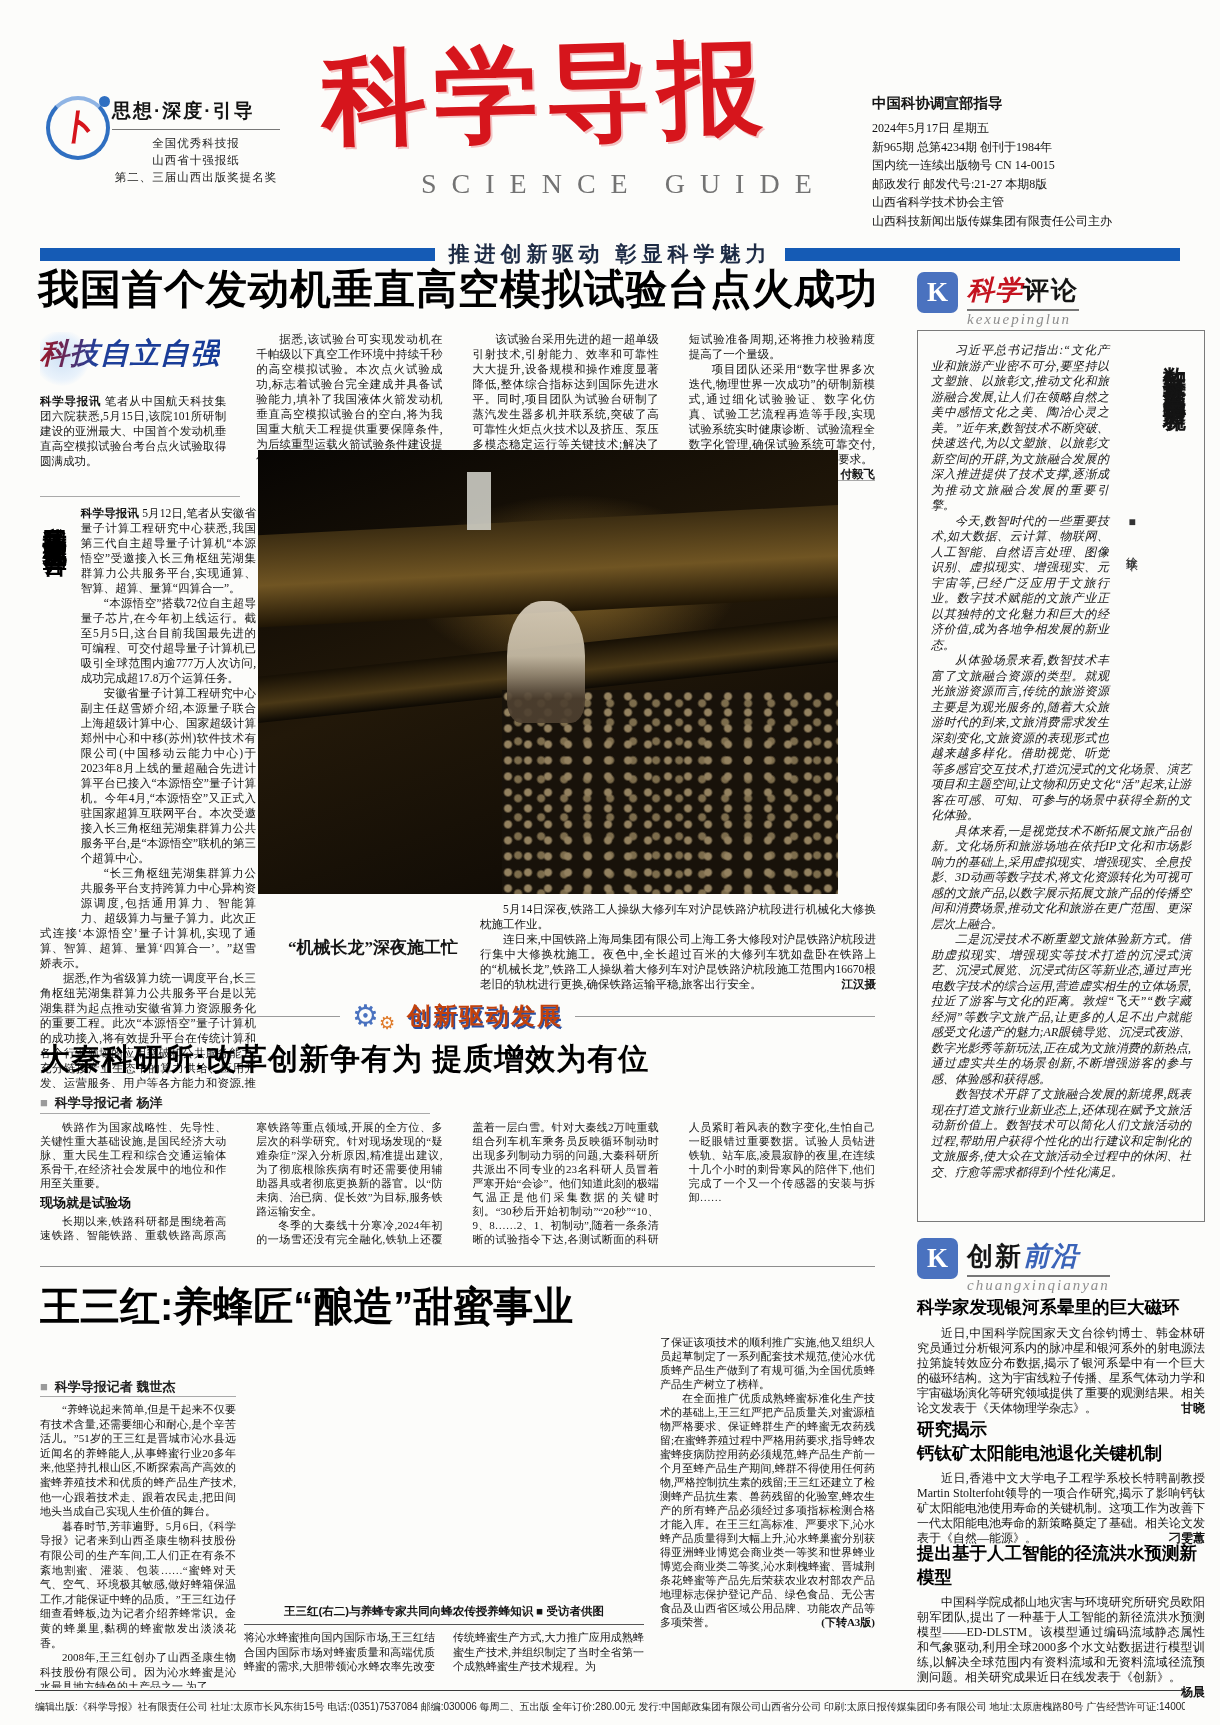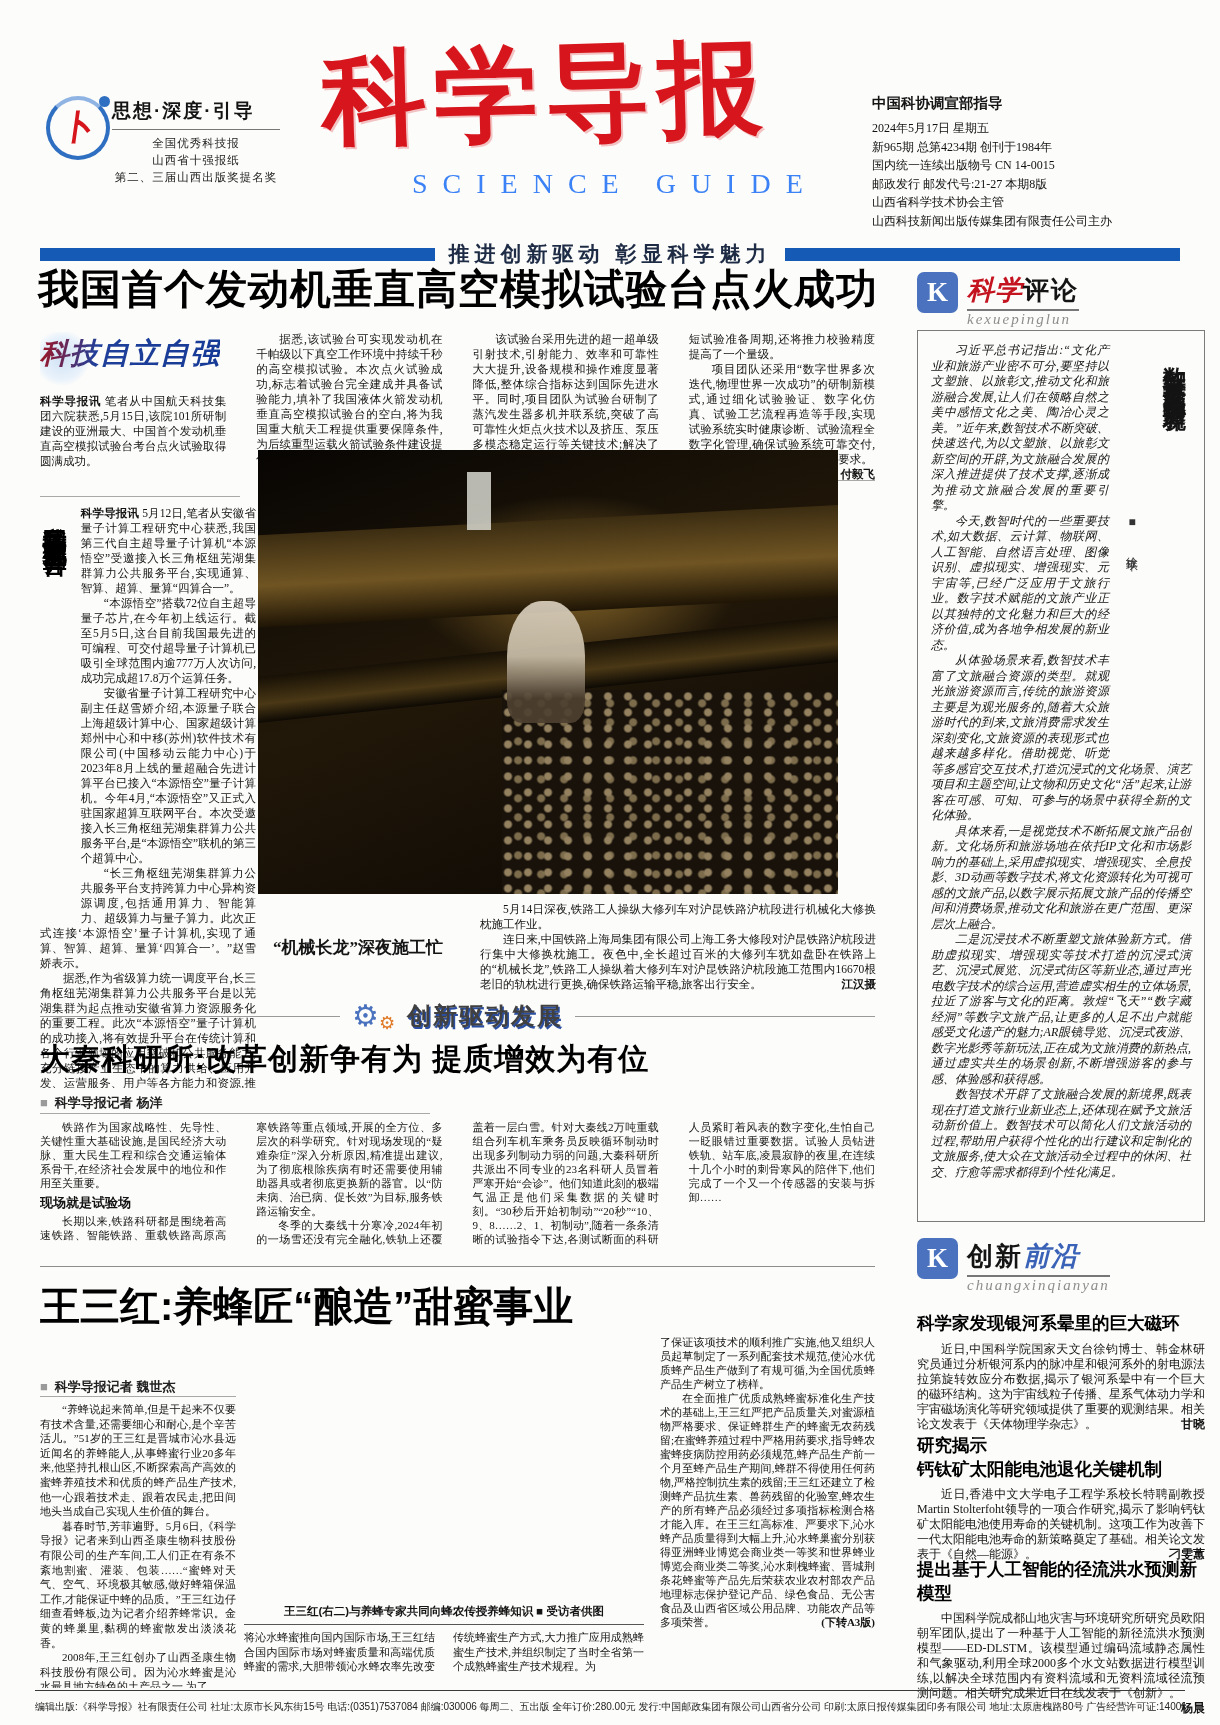--- a/index.html
+++ b/index.html
@@ -9,21 +9,21 @@
   .hrline{height:1px;background:#a9a9a9;}
   
   .brand-ring{width:56px;height:56px;border:4px solid #2f6fc1;border-radius:50%;
       border-top-color:#8fb4e4;position:relative;display:flex;align-items:center;justify-content:center;}
   .brand-glyph{color:#d6151c;font:900 34px "Liberation Serif",serif;transform:skewX(-8deg);}
   .brand-dot{position:absolute;right:-4px;top:-4px;width:11px;height:11px;border-radius:50%;background:#2f6fc1;}
   .tagline-main{font:700 19px "Liberation Sans",sans-serif;letter-spacing:2px;border-bottom:1px solid #777;padding-bottom:5px;}
   .tagline-sub{font:11.5px/17px "Liberation Sans",sans-serif;letter-spacing:1px;text-align:center;color:#222;}
   .mast-title{font:900 104px/1 "Liberation Serif",serif;color:#d6151c;letter-spacing:8px;
       transform:rotate(-1.5deg);text-shadow:2px 2px 0 rgba(214,21,28,.25);}
-  .mast-en{font:28px "Liberation Serif",serif;color:#3b82f6;letter-spacing:15px;}
+  .mast-en{font:28px "Liberation Serif",serif;color:#737373;letter-spacing:15px;margin-left:9px;}
   .pub-head{font:700 14.5px "Liberation Sans",sans-serif;margin-bottom:6px;}
   .pub-line{font:12px/18.5px "Liberation Serif",serif;color:#111;}
   .slogan-row{display:flex;align-items:center;gap:14px;}
   .slogan-bar{flex:1;height:13px;background:#155bb5;}
   .slogan-text{font:700 21px "Liberation Sans",sans-serif;color:#1d2b45;letter-spacing:5px;white-space:nowrap;}
   
   .lead-headline{font:900 41px/1.15 "Liberation Sans",sans-serif;letter-spacing:1px;color:#000;}
   .bodytext{font-size:11.5px;line-height:15px;text-align:justify;}
   .bodytext p{margin:0;text-indent:2em;}
   .bodytext p.noind{text-indent:0;}
@@ -48,27 +48,27 @@
   .rp-bar2{position:absolute;left:-10px;top:196px;width:105%;height:46px;transform:rotate(-6deg);
       background:linear-gradient(180deg,#171005,#4a3816 60%,#0d0903);}
   .rp-ballast{position:absolute;right:0;bottom:0;width:58%;height:46%;
       background:radial-gradient(circle at 30% 40%,#93815f 3px,rgba(0,0,0,0) 5px),
                  radial-gradient(circle at 70% 70%,#7c6c4c 3px,rgba(0,0,0,0) 5px),#18120a;
       background-size:20px 16px,23px 19px;}
   .rp-worker{position:absolute;left:43%;top:34%;width:78px;height:122px;border-radius:45% 45% 18% 18%;
       background:linear-gradient(180deg,#d9cfbd 0%,#cabfa9 45%,#4e4030 80%);opacity:.92;}
   .rp-sign{position:absolute;left:36%;top:5%;width:24px;height:58px;background:#d8d8d0;opacity:.85;}
   .cap-row{display:flex;gap:22px;align-items:center;}
-  .cap-title{width:200px;font:700 17px "Liberation Serif",serif;text-align:center;flex:none;}
+  .cap-title{width:200px;font:700 17px "Liberation Serif",serif;text-align:right;flex:none;}
   .bee-cap{font:700 11.5px "Liberation Sans",sans-serif;text-align:center;border-bottom:1px solid #555;padding-bottom:5px;}
   .cols2{column-count:2;column-gap:18px;overflow:hidden;}
   
   .drive-banner{display:flex;align-items:center;gap:12px;}
   .thinline{flex:1;height:1px;background:#9a9a9a;}
-  .drive-text{font:900 24px "Liberation Sans",sans-serif;color:#404040;letter-spacing:2px;
+  .drive-text{font:900 24px "Liberation Sans",sans-serif;color:#c2410c;letter-spacing:2px;
       text-shadow:1.5px 1.5px 0 #2a4fa2;white-space:nowrap;}
   .gear-a{font-size:30px;color:#4a72bf;line-height:1;}
   .gear-b{font-size:18px;color:#e07b2a;line-height:1;margin-left:-12px;margin-top:14px;}
   .byline{font:700 13px "Liberation Sans",sans-serif;color:#222;}
   .byline .sq{color:#9a9a9a;margin-right:7px;}
   .mid-headline{font:900 30px/1.1 "Liberation Sans",sans-serif;letter-spacing:1px;color:#000;}
   .wang-headline{font:900 40px/1.1 "Liberation Sans",sans-serif;color:#000;}
   
   .sec-head{display:flex;align-items:flex-start;gap:9px;}
   .k-logo{width:41px;height:41px;border-radius:7px;background:#4a72bf;color:#fff;flex:none;
@@ -78,21 +78,21 @@
   .sec-plain{font:700 26px "Liberation Sans",sans-serif;letter-spacing:2px;}
   .sec-pinyin{font:italic 15px "Liberation Serif",serif;color:#8d8d8d;letter-spacing:2px;}
   .cmt-box{border:1px solid #7a7a7a;padding:12px 13px;overflow:hidden;}
   .cmt-text{font:italic 12px/15.5px "Liberation Serif",serif;text-align:justify;}
   .cmt-text p{margin:0;text-indent:2em;}
   .c-float{float:right;width:72px;height:396px;position:relative;margin:2px 0 8px 10px;}
   .c-vtitle{position:absolute;right:0;top:4px;writing-mode:vertical-rl;text-orientation:upright;
       font:900 23px "Liberation Sans",sans-serif;letter-spacing:3px;font-style:normal;}
   .c-vauthor{position:absolute;left:4px;top:170px;writing-mode:vertical-rl;text-orientation:upright;
       font:12px "Liberation Sans",sans-serif;font-style:normal;color:#333;letter-spacing:2px;}
-  .fr-title{font:700 17.5px/1.35 "Liberation Sans",sans-serif;color:#000;margin-top:16px;}
+  .fr-title{font:700 17.5px/1.35 "Liberation Sans",sans-serif;color:#000;}
   .fr-body{font-size:12px;line-height:15px;text-align:justify;margin-top:6px;}
   .fr-body p{margin:0;text-indent:2em;}
   
   .footer{border-top:1px solid #3a3a3a;padding-top:9px;font:10px "Liberation Sans",sans-serif;
       color:#222;text-align:center;white-space:nowrap;overflow:hidden;}
 </style>
 </head>
 <body>
 
 <div id="page">

